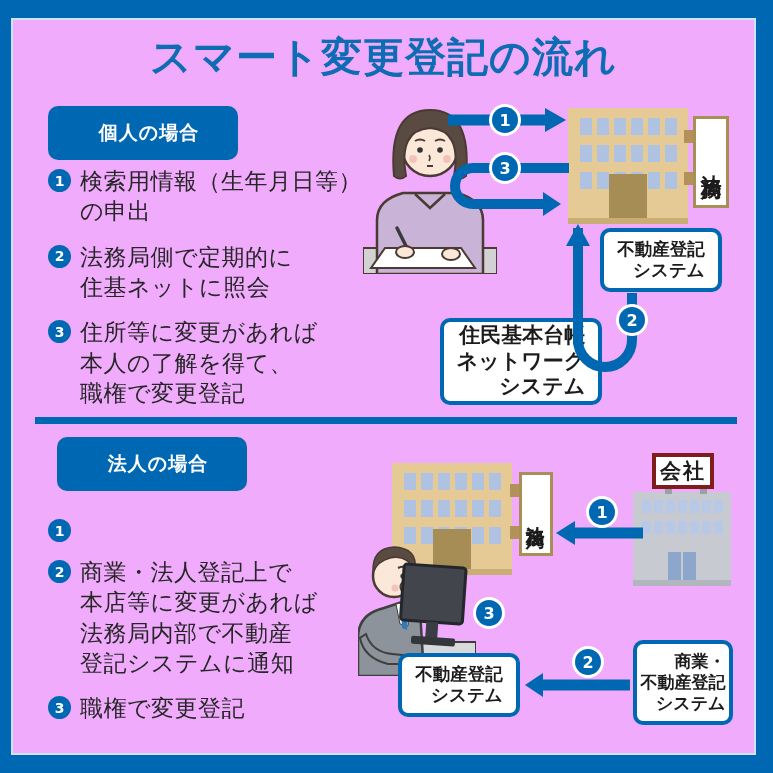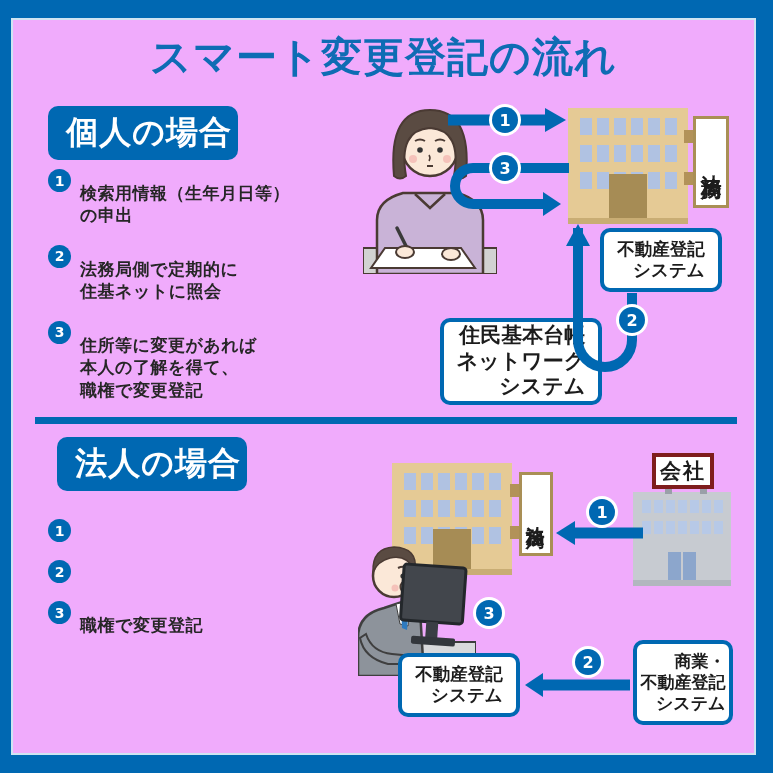--- a/index.html
+++ b/index.html
@@ -6,34 +6,34 @@
   html,body { width:773px; height:773px; overflow:hidden; }
   body { background:#0068b2; font-family:"DejaVu Sans", sans-serif; position:relative; }
 
   .card { position:absolute; left:13px; top:20px; width:741px; height:733px;
           background:#f0abfc; box-shadow:0 0 0 2px #cfe4f2; }
 
   .title { position:absolute; top:10px; left:0; right:0; text-align:center;
            font-size:41px; font-weight:900; color:#0e6cb4; letter-spacing:1px; }
 
   .sec-badge { position:absolute; width:190px; height:54px; background:#0068b2;
-               border-radius:10px; color:#fff; font-size:32px; font-weight:900;
+               border-radius:10px; color:#fff; font-size:19px; font-weight:900;
                display:flex; align-items:center; justify-content:center; letter-spacing:1px;padding-left:12px; }
   .sec-badge.s1 { left:35px; top:86px; }
   .sec-badge.s2 { left:44px; top:417px; }
 
   .steps { position:absolute; width:330px; }
   .steps.s1 { left:35px; top:146px; }
   .steps.s2 { left:35px; top:496px; }
   .step { display:flex; gap:9px; margin-bottom:15px; }
   .step-num { flex:0 0 23px; width:23px; height:23px; border-radius:50%; background:#0068b2;
               color:#fff; font-size:14px; font-weight:900; display:flex; align-items:center;
               justify-content:center; margin-top:3px; }
-  .step-text { font-size:17px; font-weight:700; color:#262626; line-height:1.32;
-               white-space:pre-line; letter-spacing:0.5px;margin-top:16px; }
+  .step-text { font-size:23px; font-weight:400; color:#262626; line-height:1.32;
+               white-space:pre-line; letter-spacing:0.5px; }
 
   .divider { position:absolute; left:22px; top:397px; width:702px; height:7px; background:#0068b2; }
 
   .fig { position:absolute; z-index:2; }
   .arrows { position:absolute; z-index:2; pointer-events:none; }
 
   
   .bldg { position:absolute; z-index:1; }
   .bldg-body { position:relative; width:120px; height:116px; background:#e5ca95; }
   .bldg-body.gray { background:#c7cbd1; }
@@ -179,20 +179,24 @@
   <div class="divider"></div>
 
   <div class="sec-badge s2">法人の場合</div>
 
   <div class="steps s2">
     <div class="step">
       <div class="step-num">1</div>
     </div>
     <div class="step">
       <div class="step-num">2</div>
+      <div class="step-text">商業・法人登記上で
+本店等に変更があれば
+法務局内部で不動産
+登記システムに通知</div>
     </div>
     <div class="step">
       <div class="step-num">3</div>
       <div class="step-text">職権で変更登記</div>
     </div>
   </div>
 
   <div class="bldg" style="left:379px;top:443px;">
     <div class="bldg-body" style="height:112px;">
       <div class="win-row">

